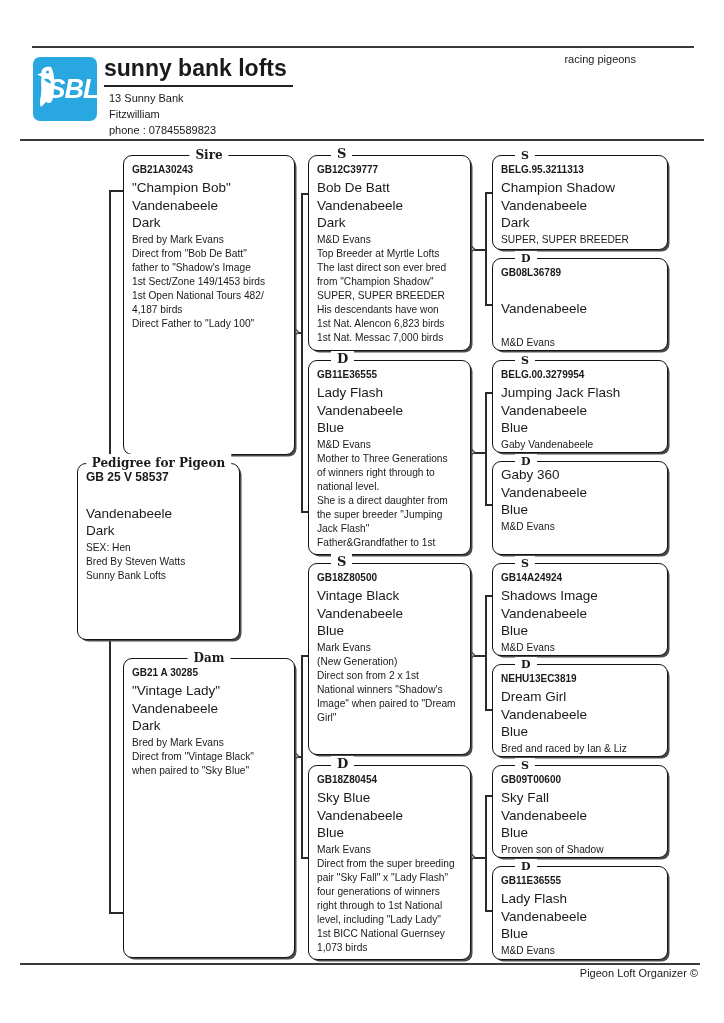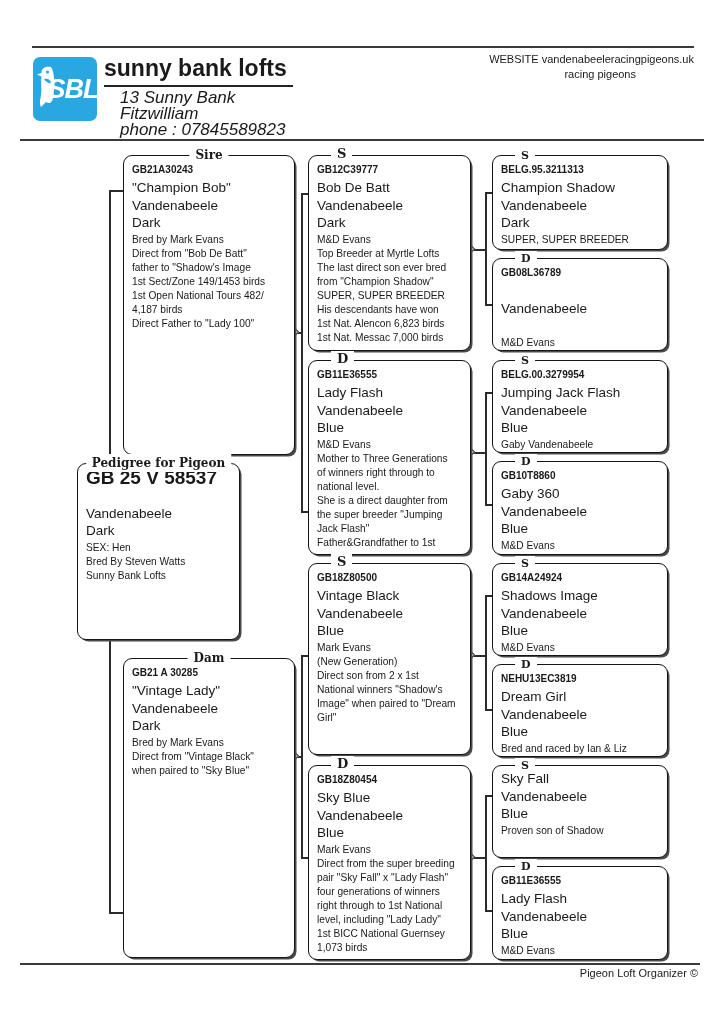--- a/index.html
+++ b/index.html
@@ -9,41 +9,41 @@
 
   
   .rule { position:absolute; background:#3a3a3a; }
   .logo { position:absolute; left:33px; top:57px; width:64px; height:64px;
           background:#29A7E0; border-radius:7px; display:flex; align-items:center; justify-content:center; }
   .logo svg { position:absolute; left:2px; top:8px; }
   .logo .sbl { position:relative; left:8px; font-weight:bold; font-style:italic;
                font-size:27px; color:#fff; letter-spacing:-1px; }
   .title { position:absolute; left:104px; top:55px; font-size:23px; font-weight:bold;
            border-bottom:2px solid #222; padding-bottom:3px; padding-right:6px; white-space:nowrap; }
-  .addr { position:absolute; left:120px; top:90px; font-size:17px; line-height:16px;font-style:italic; }
+  .addr { position:absolute; left:109px; top:90px; font-size:11px; line-height:16px; }
   .webinfo { position:absolute; right:30px; top:52px; font-size:11px; line-height:15px; text-align:right; }
   .webinfo .l3 { padding-right:58px;text-align:right; }
   .credit { position:absolute; right:26px; top:967px; font-size:11px; }
 
   
   .cl { position:absolute; background:#2b2b2b; }
   .dia { position:absolute; width:6px; height:6px; background:#fff; border:1.5px solid #2b2b2b; transform:rotate(45deg); }
 
   
   .box { position:absolute; background:#fff; border:1.5px solid #141414; border-radius:9px;
          box-shadow:2.5px 2.5px 0 -1px #4a4a4a; padding:4px 8px 4px 8px; }
   .blabel { position:absolute; top:-10px; background:#fff; padding:0 6px; white-space:nowrap;
             font-family:"DejaVu Serif", serif; font-weight:bold; }
   .blabel.center { left:50%; transform:translateX(-50%); font-size:12px; line-height:18px; }
   .blabel.side   { left:22px; font-size:13px; line-height:16px; }
   .blabel.side-sm{ left:22px; font-size:11px; line-height:15px; top:-8px; }
   .ring  { font-size:10px; font-weight:bold; line-height:19px; white-space:nowrap; }
   .line  { font-size:13.5px; line-height:17.5px; min-height:17.5px; white-space:nowrap; }
   .notes { font-size:10.2px; line-height:14px; white-space:pre; margin-top:1px; }
-  .subject .ring { font-size:19px; }
+  .subject .ring { font-size:12px; }
 </style>
 </head>
 <body>
 
 <div class="page">
 
   <div class="rule" style="left:32px;top:46px;width:662px;height:1.5px"></div>
   <div class="logo">
     <svg width="30" height="46" viewBox="0 0 30 46">
       <path fill="#ffffff" d="M16 2 C10 1 6 4 6.5 8 L2 9.5 L6.5 11.5 C5.5 17 7 24 6 30 C5.5 34 4 38 6 42 L11 37 C14 39 17 38 18 33 C20 22 20 8 16 2 Z"></path>
@@ -52,21 +52,20 @@
     </svg>
     <span class="sbl">SBL</span>
   </div>
   <div class="title">sunny bank lofts</div>
   <div class="addr">
     <div>13 Sunny Bank</div>
     <div>Fitzwilliam</div>
     <div>phone : 07845589823</div>
   </div>
   <div class="webinfo">
-    <div>WEBSITE vandenabeeleracingpigeons.uk</div>
     <div class="l3">racing pigeons</div>
   </div>
   <div class="rule" style="left:20px;top:139px;width:684px;height:2px"></div>
 
   <div class="cl" style="left:109px;top:190px;width:2px;height:724px"></div>
   <div class="cl" style="left:109px;top:190px;width:16px;height:2px"></div>
   <div class="cl" style="left:109px;top:912px;width:16px;height:2px"></div>
 
   <div class="cl" style="left:295px;top:332px;width:8px;height:2px"></div>
   <div class="cl" style="left:301px;top:193px;width:2px;height:320px"></div>
@@ -225,21 +224,20 @@
     <span class="blabel side-sm">S</span>
     <div class="ring">BELG.00.3279954</div>
     <div class="line">Jumping Jack Flash</div>
     <div class="line">Vandenabeele</div>
     <div class="line">Blue</div>
     <div class="notes">Gaby Vandenabeele</div>
   </div>
 
   <div class="box" style="left:492px;top:461px;width:176px;height:94px">
     <span class="blabel side-sm">D</span>
-    <div class="ring">GB10T8860</div>
     <div class="line">Gaby 360</div>
     <div class="line">Vandenabeele</div>
     <div class="line">Blue</div>
     <div class="notes">M&amp;D Evans</div>
   </div>
 
   <div class="box" style="left:492px;top:563px;width:176px;height:93px">
     <span class="blabel side-sm">S</span>
     <div class="ring">GB14A24924</div>
     <div class="line">Shadows Image</div>
@@ -252,20 +250,21 @@
     <span class="blabel side-sm">D</span>
     <div class="ring">NEHU13EC3819</div>
     <div class="line">Dream Girl</div>
     <div class="line">Vandenabeele</div>
     <div class="line">Blue</div>
     <div class="notes">Bred and raced by Ian &amp; Liz</div>
   </div>
 
   <div class="box" style="left:492px;top:765px;width:176px;height:93px">
     <span class="blabel side-sm">S</span>
+    <div class="ring">GB09T00600</div>
     <div class="line">Sky Fall</div>
     <div class="line">Vandenabeele</div>
     <div class="line">Blue</div>
     <div class="notes">Proven son of Shadow</div>
   </div>
 
   <div class="box" style="left:492px;top:866px;width:176px;height:94px">
     <span class="blabel side-sm">D</span>
     <div class="ring">GB11E36555</div>
     <div class="line">Lady Flash</div>

